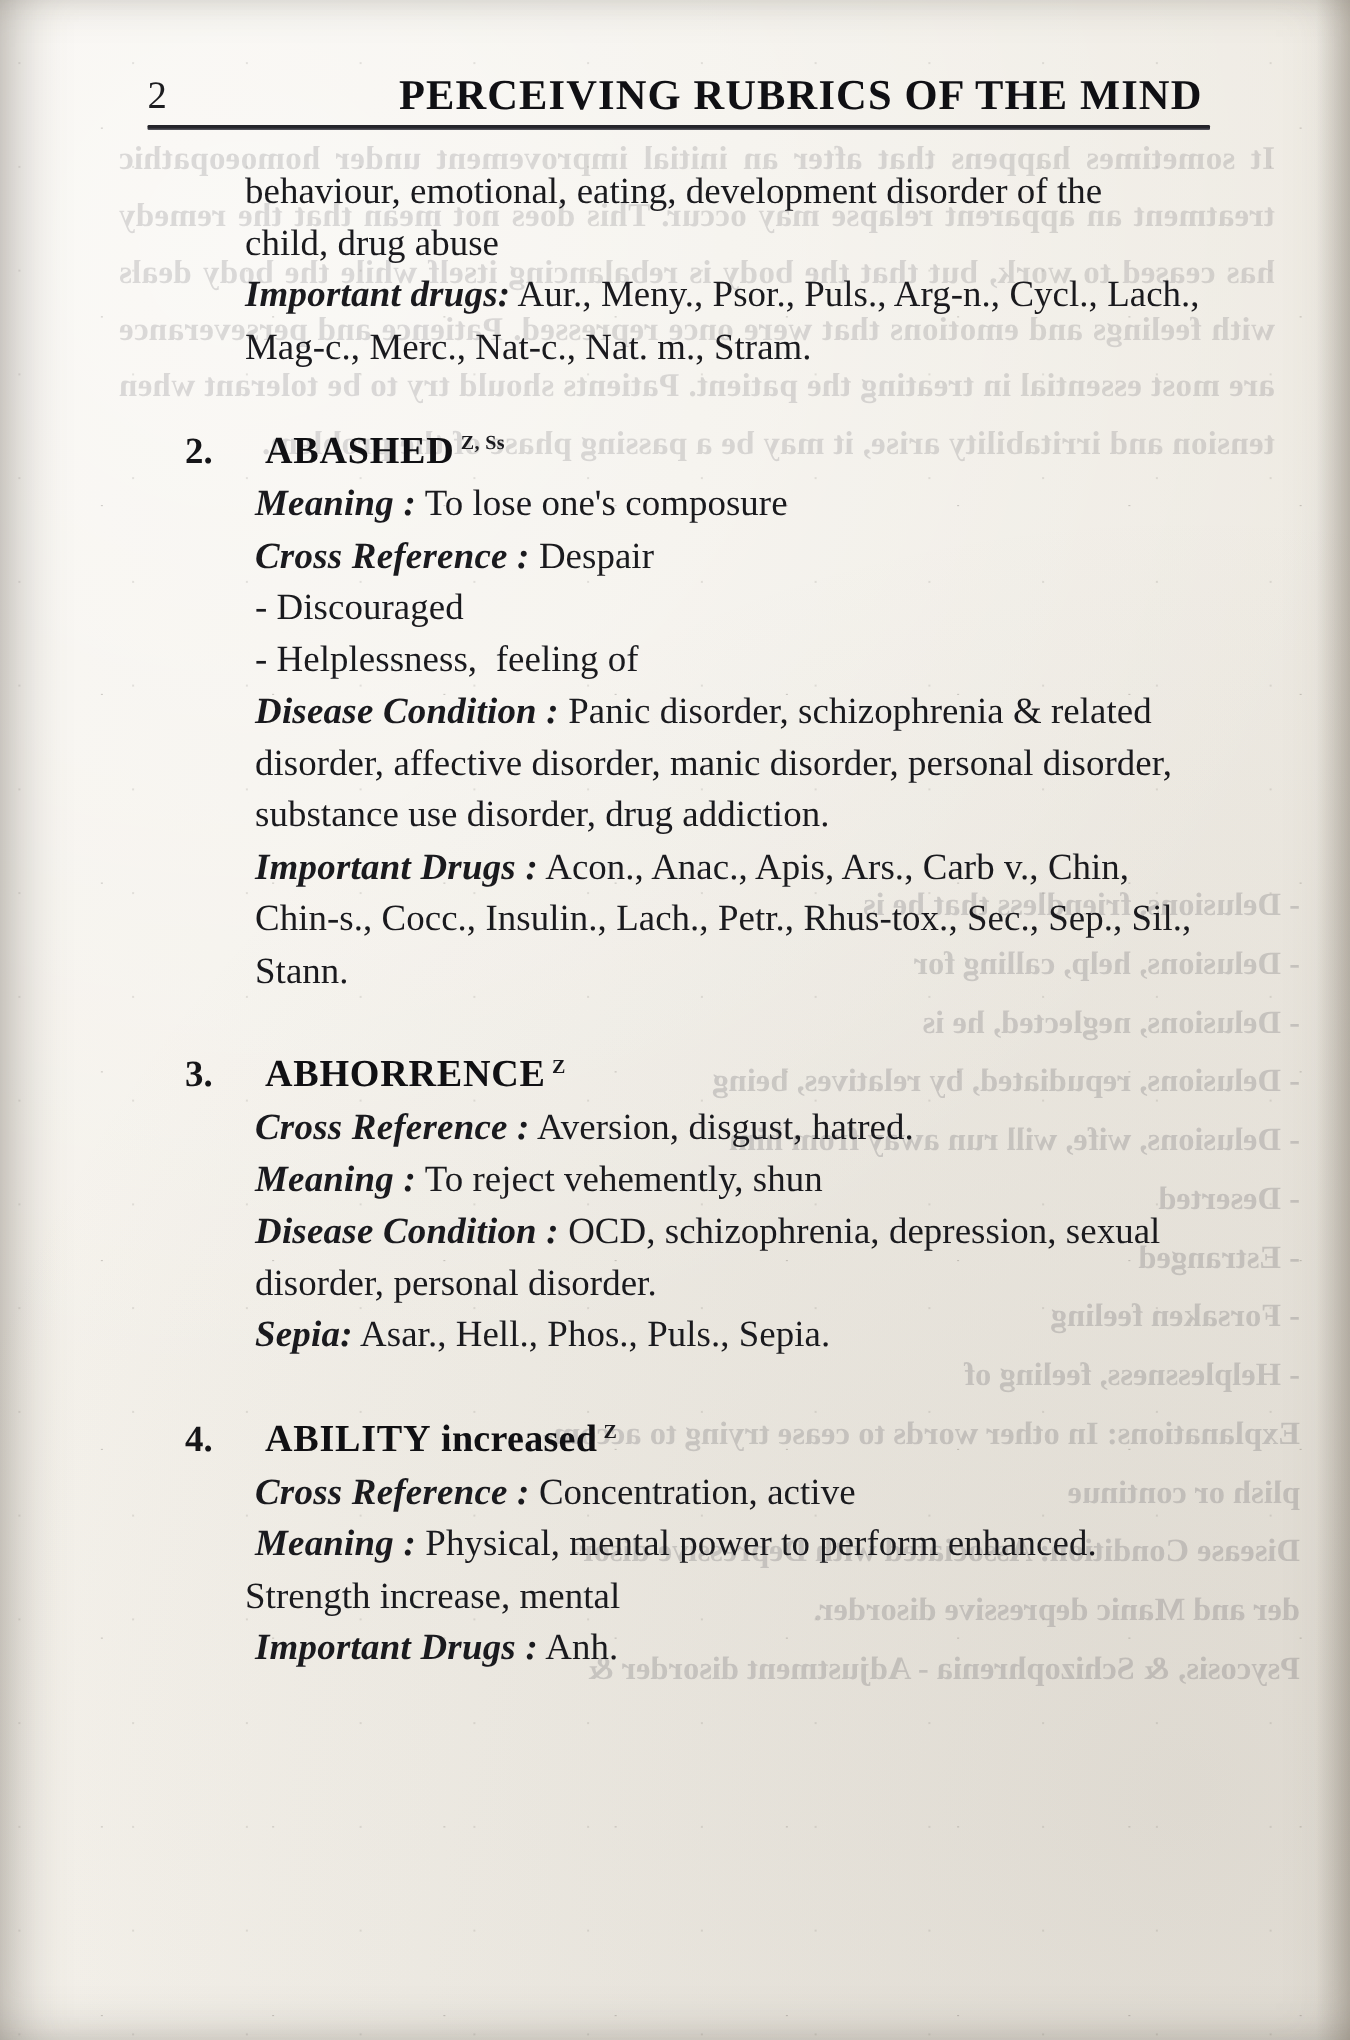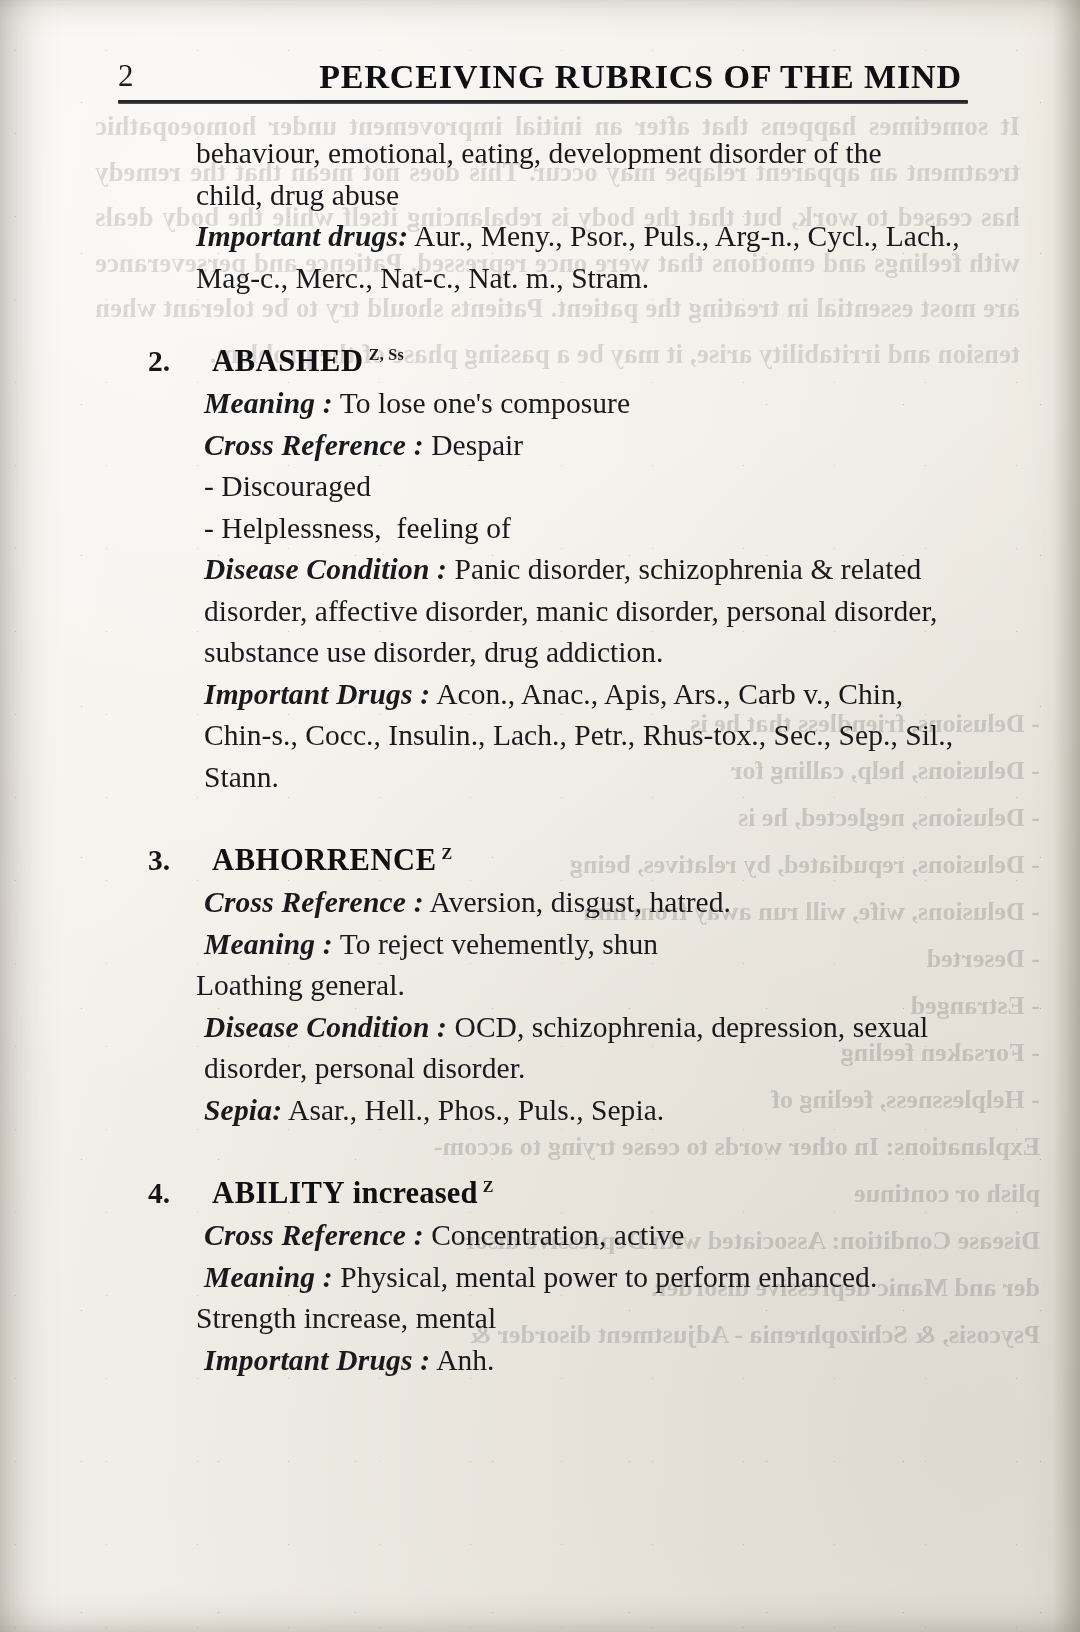--- a/index.html
+++ b/index.html
@@ -238,21 +238,20 @@
     <div class="ln sub-line"><span class="lbl">Important Drugs :</span><span> Acon., Anac., Apis, Ars., Carb v., Chin, Chin-s., Cocc., Insulin., Lach., Petr., Rhus-tox., Sec., Sep., Sil., Stann.</span></div>
 
     <div class="gap-lg"></div>
 
     <div class="entry-head">
       <span class="entry-num">3.</span>
       <span class="entry-title"><span>ABHORRENCE</span><span class="lower"></span><span class="sup">Z</span></span>
     </div>
     <div class="ln sub-line"><span class="lbl">Cross Reference :</span><span> Aversion, disgust, hatred.</span></div>
     <div class="ln sub-line"><span class="lbl">Meaning :</span><span> To reject vehemently, shun</span></div>
-    <div class="ln cont">Loathing general.</div>
     <div class="ln sub-line"><span class="lbl">Disease Condition :</span><span> OCD, schizophrenia, depression, sexual disorder, personal disorder.</span></div>
     <div class="ln sub-line"><span class="lbl">Sepia:</span><span> Asar., Hell., Phos., Puls., Sepia.</span></div>
 
     <div class="gap-lg"></div>
 
     <div class="entry-head">
       <span class="entry-num">4.</span>
       <span class="entry-title"><span>ABILITY</span><span class="lower"> increased</span><span class="sup">Z</span></span>
     </div>
     <div class="ln sub-line"><span class="lbl">Cross Reference :</span><span> Concentration, active</span></div>

